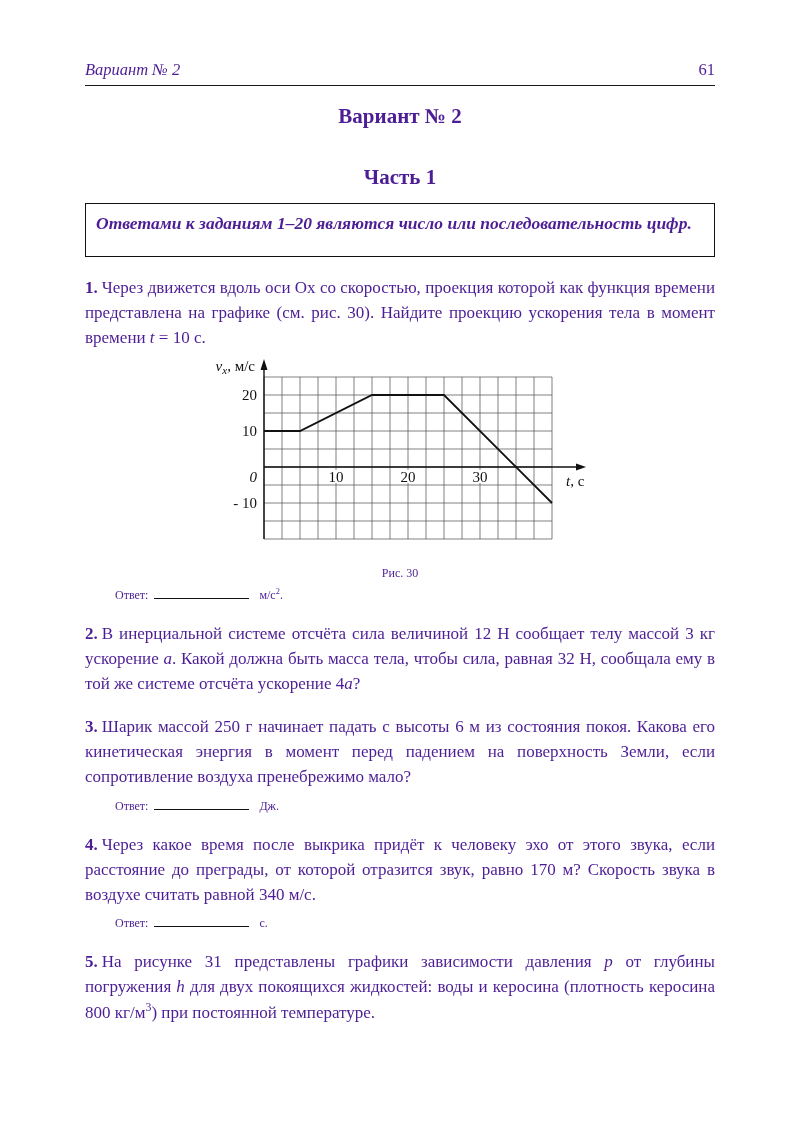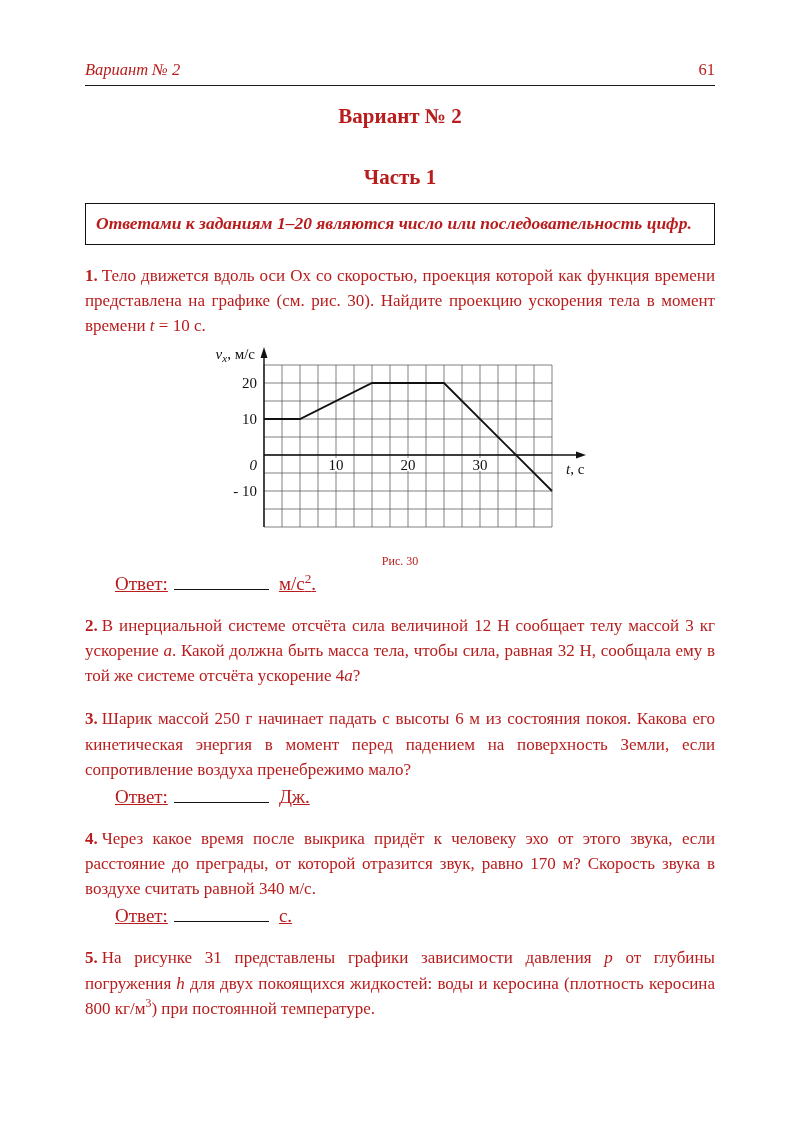--- a/index.html
+++ b/index.html
@@ -3,21 +3,21 @@
 <meta charset="utf-8">
 <style>
   html,body{margin:0;padding:0;background:#ffffff;}
   .page{
     position:relative;
     width:800px;
     min-height:1130px;
     box-sizing:border-box;
     padding:60px 85px 30px 85px;
     background:#ffffff;
-    color:#b91c1c;
+    color:#4c1d95;
     font-family:"Liberation Serif", serif;
   }
   header.running-head{
     display:flex;
     justify-content:space-between;
     align-items:baseline;
     font-size:16.5px;
     border-bottom:1.2px solid #1a1a1a;
     padding-bottom:5px;
   }
@@ -30,40 +30,39 @@
   }
   h2.part-title{
     text-align:center;
     font-size:21px;
     font-weight:bold;
     margin:36px 0 0 0;
   }
   .instruction-box{
     border:1.7px solid #111;
     margin-top:13px;
-    padding:7px 10px 9px 10px;
+    padding:7px 10px 21px 10px;
     font-weight:bold;
     font-style:italic;
     font-size:17.5px;
     line-height:1.38;
     text-align:justify;
   }
   .instruction-box p{margin:0;}
   p.problem{
     font-size:17px;
     line-height:1.48;
     text-align:justify;
     margin:18px 0 4px 0;
   }
   p.problem .num{margin-right:4px;}
   sup{font-size:70%;}
   p.answer{
-    font-size:19px;
+    font-size:12px;
     margin:2px 0 10px 30px;
-    text-decoration:underline;
   }
   .blank{
     display:inline-block;
     width:95px;
     height:15px;
     border-bottom:1.1px solid #111;
     margin:0 10px 0 6px;
     vertical-align:baseline;
   }
   figure.chart-figure{
@@ -93,21 +92,21 @@
 
   <h1 class="doc-title">Вариант № 2</h1>
 
   <h2 class="part-title">Часть 1</h2>
 
   <div class="instruction-box">
     <p>Ответами к заданиям 1–20 являются число или последовательность цифр.</p>
   </div>
 
   <p class="problem">
-    <b class="num">1.</b><span><span>Тело движется вдоль оси </span><span style="">Ox</span><span> со скоростью, проекция которой как функция времени представлена на графике (см. рис. 30). Найдите проекцию ускорения тела в момент времени </span><span style="font-style: italic;">t</span><span> = 10 с.</span></span>
+    <b class="num">1.</b><span><span>Через движется вдоль оси </span><span style="">Ox</span><span> со скоростью, проекция которой как функция времени представлена на графике (см. рис. 30). Найдите проекцию ускорения тела в момент времени </span><span style="font-style: italic;">t</span><span> = 10 с.</span></span>
   </p>
 
   <figure class="chart-figure">
     <svg width="400" height="204" viewBox="0 0 400 204">
         <g stroke="#4a4a4a" stroke-width="0.7">
           <line x1="64" y1="20" x2="64" y2="182"></line>
           <line x1="82" y1="20" x2="82" y2="182"></line>
           <line x1="100" y1="20" x2="100" y2="182"></line>
           <line x1="118" y1="20" x2="118" y2="182"></line>
           <line x1="136" y1="20" x2="136" y2="182"></line>

